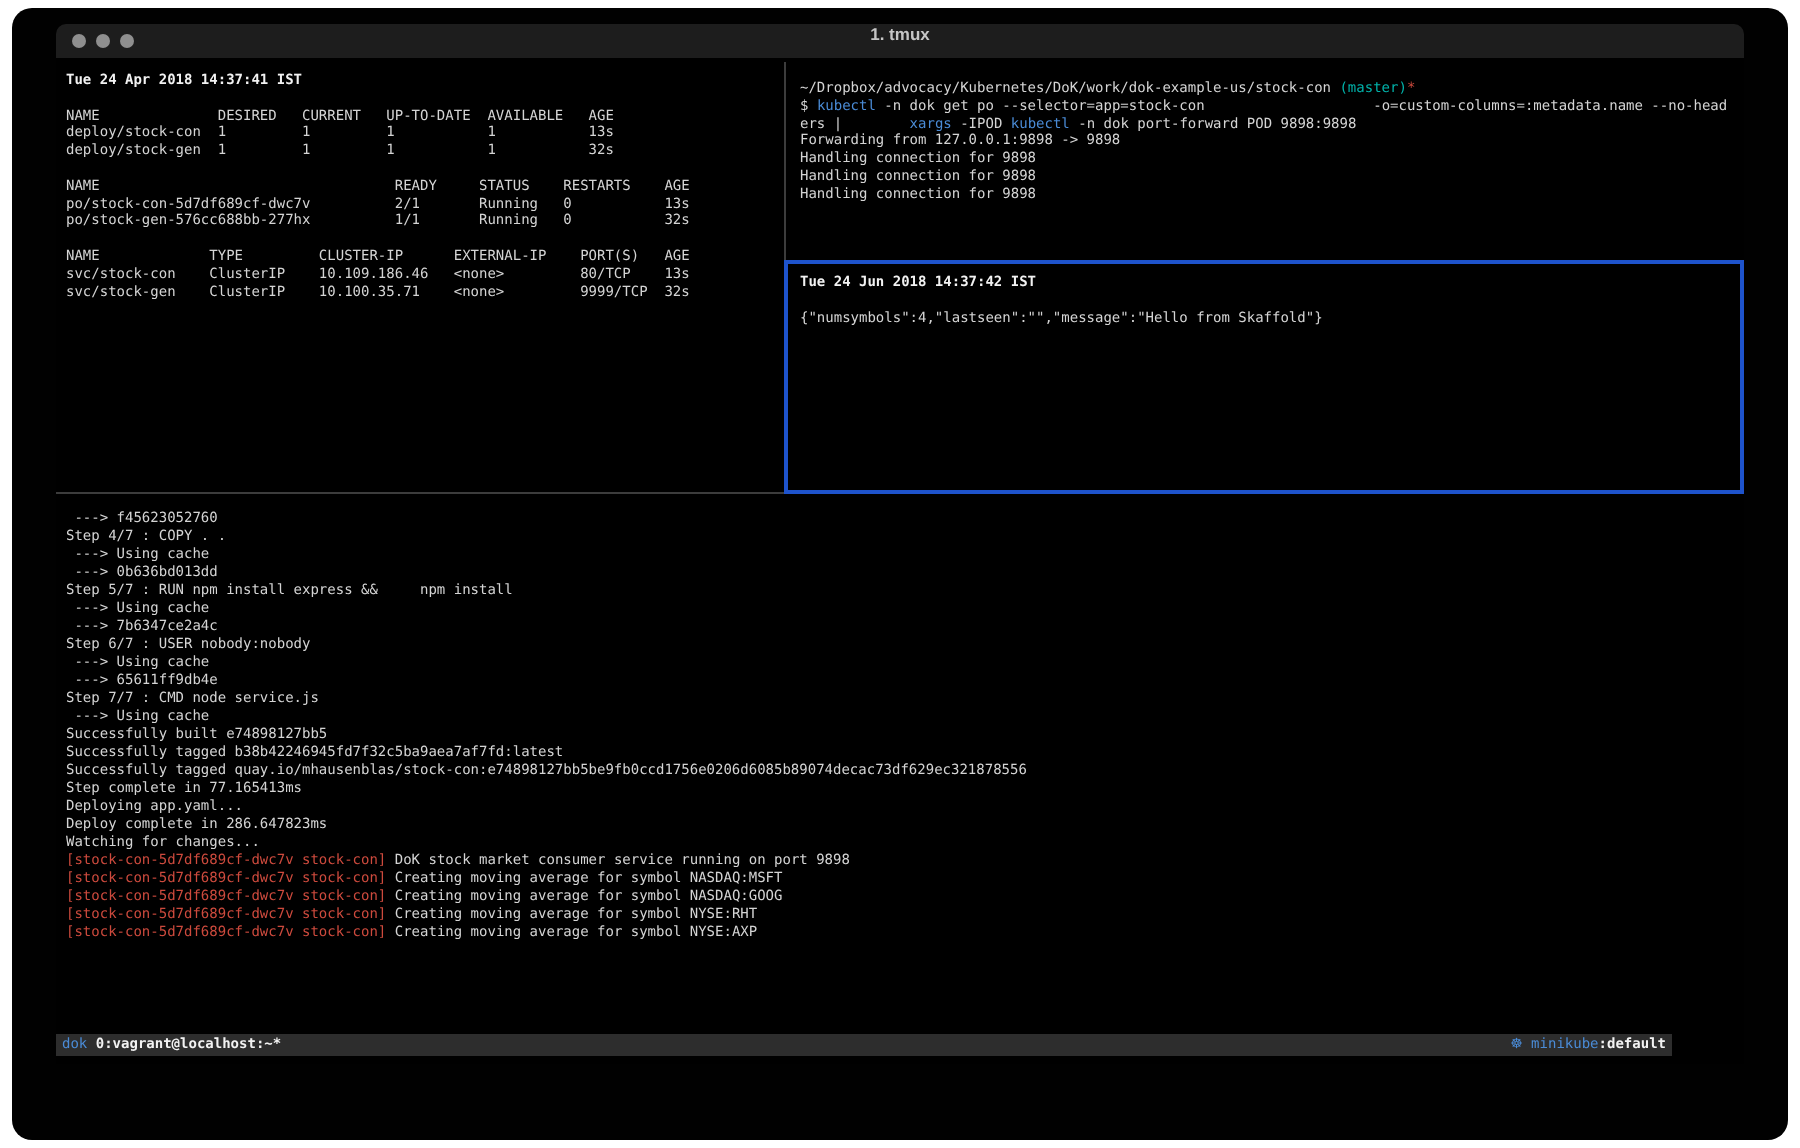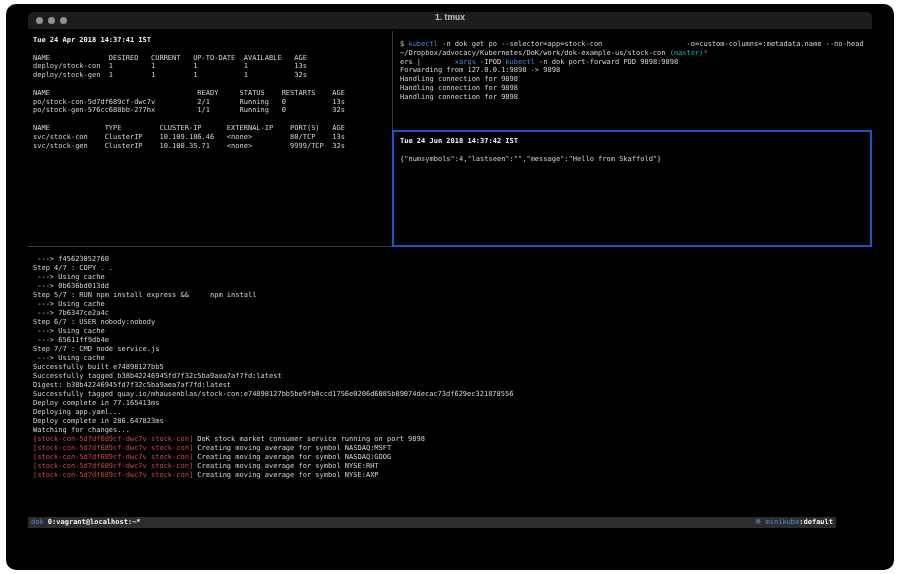--- a/index.html
+++ b/index.html
@@ -60,22 +60,22 @@
         <div class="tline"><span></span></div>
         <div class="tline"><span>NAME                                   READY     STATUS    RESTARTS    AGE</span></div>
         <div class="tline"><span>po/stock-con-5d7df689cf-dwc7v          2/1       Running   0           13s</span></div>
         <div class="tline"><span>po/stock-gen-576cc688bb-277hx          1/1       Running   0           32s</span></div>
         <div class="tline"><span></span></div>
         <div class="tline"><span>NAME             TYPE         CLUSTER-IP      EXTERNAL-IP    PORT(S)   AGE</span></div>
         <div class="tline"><span>svc/stock-con    ClusterIP    10.109.186.46   &lt;none&gt;         80/TCP    13s</span></div>
         <div class="tline"><span>svc/stock-gen    ClusterIP    10.100.35.71    &lt;none&gt;         9999/TCP  32s</span></div>
       </div>
     <div class="pane pane-tr">
+        <div class="tline"><span>~/Dropbox/advocacy/Kubernetes/DoK/work/dok-example-us/stock-con </span><span class="c-cyan">(master)</span><span class="c-red">*</span></div>
         <div class="tline"><span>$ </span><span class="c-blue">kubectl</span><span> -n dok get po --selector=app=stock-con                    -o=custom-columns=:metadata.name --no-head</span></div>
-        <div class="tline"><span>~/Dropbox/advocacy/Kubernetes/DoK/work/dok-example-us/stock-con </span><span class="c-cyan">(master)</span><span class="c-red">*</span></div>
         <div class="tline"><span>ers |        </span><span class="c-blue">xargs</span><span> -IPOD </span><span class="c-blue">kubectl</span><span> -n dok port-forward POD 9898:9898</span></div>
         <div class="tline"><span>Forwarding from 127.0.0.1:9898 -&gt; 9898</span></div>
         <div class="tline"><span>Handling connection for 9898</span></div>
         <div class="tline"><span>Handling connection for 9898</span></div>
         <div class="tline"><span>Handling connection for 9898</span></div>
       </div>
     <div class="pane pane-mr">
         <div class="tline"><span class="c-b">Tue 24 Jun 2018 14:37:42 IST</span></div>
         <div class="tline"><span></span></div>
         <div class="tline"><span>{"numsymbols":4,"lastseen":"","message":"Hello from Skaffold"}</span></div>
@@ -88,23 +88,22 @@
         <div class="tline"><span>Step 5/7 : RUN npm install express &amp;&amp;     npm install</span></div>
         <div class="tline"><span> ---&gt; Using cache</span></div>
         <div class="tline"><span> ---&gt; 7b6347ce2a4c</span></div>
         <div class="tline"><span>Step 6/7 : USER nobody:nobody</span></div>
         <div class="tline"><span> ---&gt; Using cache</span></div>
         <div class="tline"><span> ---&gt; 65611ff9db4e</span></div>
         <div class="tline"><span>Step 7/7 : CMD node service.js</span></div>
         <div class="tline"><span> ---&gt; Using cache</span></div>
         <div class="tline"><span>Successfully built e74898127bb5</span></div>
         <div class="tline"><span>Successfully tagged b38b42246945fd7f32c5ba9aea7af7fd:latest</span></div>
-        <div class="tline"><span>Digest: b38b42246945fd7f32c5ba9aea7af7fd:latest</span></div>
         <div class="tline"><span>Successfully tagged quay.io/mhausenblas/stock-con:e74898127bb5be9fb0ccd1756e0206d6085b89074decac73df629ec321878556</span></div>
-        <div class="tline"><span>Deploy complete in 77.165413ms</span></div>
+        <div class="tline"><span>Step complete in 77.165413ms</span></div>
         <div class="tline"><span>Deploying app.yaml...</span></div>
         <div class="tline"><span>Deploy complete in 286.647823ms</span></div>
         <div class="tline"><span>Watching for changes...</span></div>
         <div class="tline"><span class="c-red">[stock-con-5d7df689cf-dwc7v stock-con]</span><span> DoK stock market consumer service running on port 9898</span></div>
         <div class="tline"><span class="c-red">[stock-con-5d7df689cf-dwc7v stock-con]</span><span> Creating moving average for symbol NASDAQ:MSFT</span></div>
         <div class="tline"><span class="c-red">[stock-con-5d7df689cf-dwc7v stock-con]</span><span> Creating moving average for symbol NASDAQ:GOOG</span></div>
         <div class="tline"><span class="c-red">[stock-con-5d7df689cf-dwc7v stock-con]</span><span> Creating moving average for symbol NYSE:RHT</span></div>
         <div class="tline"><span class="c-red">[stock-con-5d7df689cf-dwc7v stock-con]</span><span> Creating moving average for symbol NYSE:AXP</span></div>
       </div>
 

